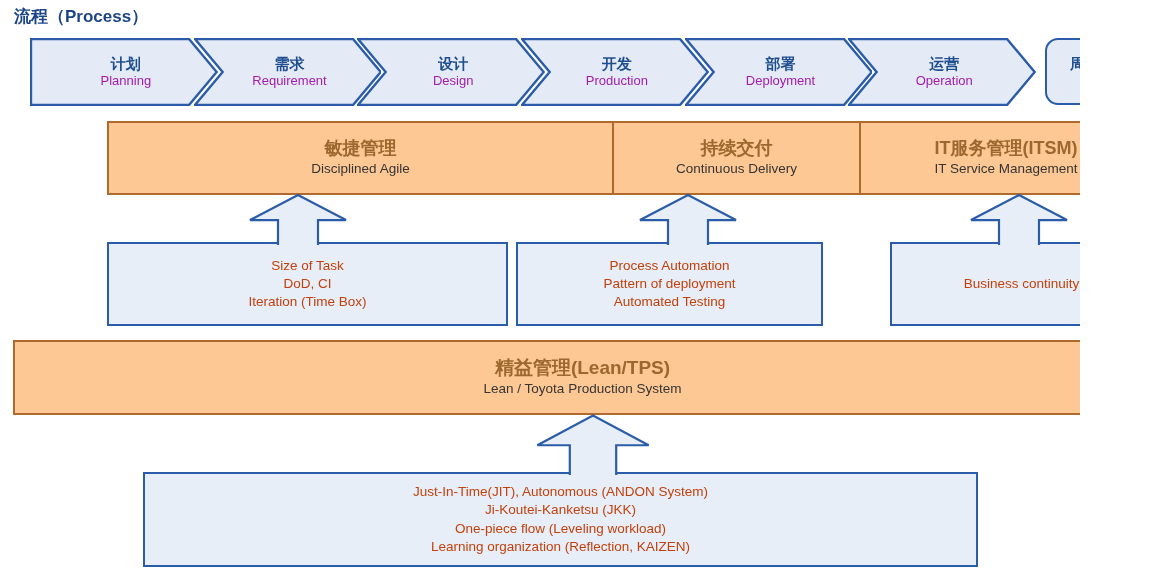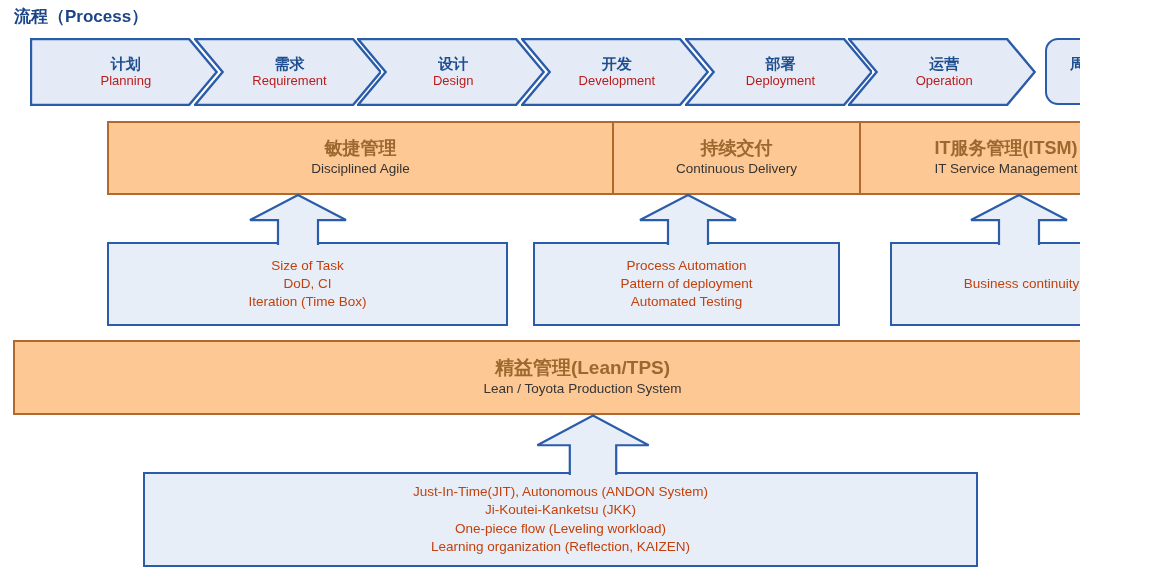--- a/index.html
+++ b/index.html
@@ -23,21 +23,21 @@
     position:relative;flex:1 1 0;height:68px;margin-left:-24px;
   }
   .chevron:first-child{margin-left:16px;}
   .chevron svg{position:absolute;inset:0;width:100%;height:100%;display:block;}
   .chevron-label{
     position:absolute;inset:0;display:flex;flex-direction:column;
     align-items:center;justify-content:center;gap:1px;
     padding:0 16px 0 20px;text-align:center;
   }
   .zh-step{font-size:15px;font-weight:bold;color:#1f4e8f;line-height:1.15;}
-  .en-step{font-size:13px;color:#b91c1c;line-height:1.15;}
+  .en-step{font-size:13px;color:#a21caf;line-height:1.15;}
   .eol-box{
     position:absolute;left:1045px;top:38px;width:110px;height:67px;
     box-sizing:border-box;border:2.5px solid #2a5ca9;border-radius:13px;
     background:#e4ebf6;display:flex;flex-direction:column;
     align-items:center;justify-content:center;gap:1px;text-align:center;
   }
   
   .method-bar{
     position:absolute;left:107px;top:121px;width:1046px;height:74px;
     box-sizing:border-box;border:2px solid #b06a2e;background:#fdc893;
@@ -63,21 +63,21 @@
   .zh-lean{font-size:19px;font-weight:bold;color:#9d6830;line-height:1.1;}
   
   .pbox{
     position:absolute;box-sizing:border-box;
     border:2px solid #2a5ca9;background:#e8eef8;
     display:flex;flex-direction:column;align-items:center;justify-content:center;
     text-align:center;
   }
   .pbox span{font-size:13.5px;color:#c2410c;line-height:1.35;}
   .pbox-1{left:107px;top:242px;width:401px;height:84px;}
-  .pbox-2{left:533px;top:242px;width:307px;height:84px;}
+  .pbox-2{left:516px;top:242px;width:307px;height:84px;}
   .pbox-3{left:890px;top:242px;width:263px;height:84px;}
   .pbox-4{left:143px;top:472px;width:835px;height:95px;}
   
   .up-arrow{position:absolute;display:block;}
   .arrow-1{left:248px;top:193px;width:100px;height:52px;}
   .arrow-2{left:638px;top:193px;width:100px;height:52px;}
   .arrow-3{left:969px;top:193px;width:100px;height:52px;}
   .arrow-4{left:535px;top:413px;width:116px;height:62px;}
 </style>
 </head>
@@ -118,21 +118,21 @@
         <span class="en-step">Design</span>
       </div>
     </div>
 
     <div class="chevron">
       <svg viewBox="0 0 190 68" preserveAspectRatio="none">
         <polygon points="1,1 161,1 189,34 161,67 1,67 29,34" fill="#e4ebf6" stroke="#2a5ca9" stroke-width="2.4" vector-effect="non-scaling-stroke"></polygon>
       </svg>
       <div class="chevron-label">
         <span class="zh-step">开发</span>
-        <span class="en-step">Development</span>
+        <span class="en-step">Production</span>
       </div>
     </div>
 
     <div class="chevron">
       <svg viewBox="0 0 190 68" preserveAspectRatio="none">
         <polygon points="1,1 161,1 189,34 161,67 1,67 29,34" fill="#e4ebf6" stroke="#2a5ca9" stroke-width="2.4" vector-effect="non-scaling-stroke"></polygon>
       </svg>
       <div class="chevron-label">
         <span class="zh-step">部署</span>
         <span class="en-step">Deployment</span>

